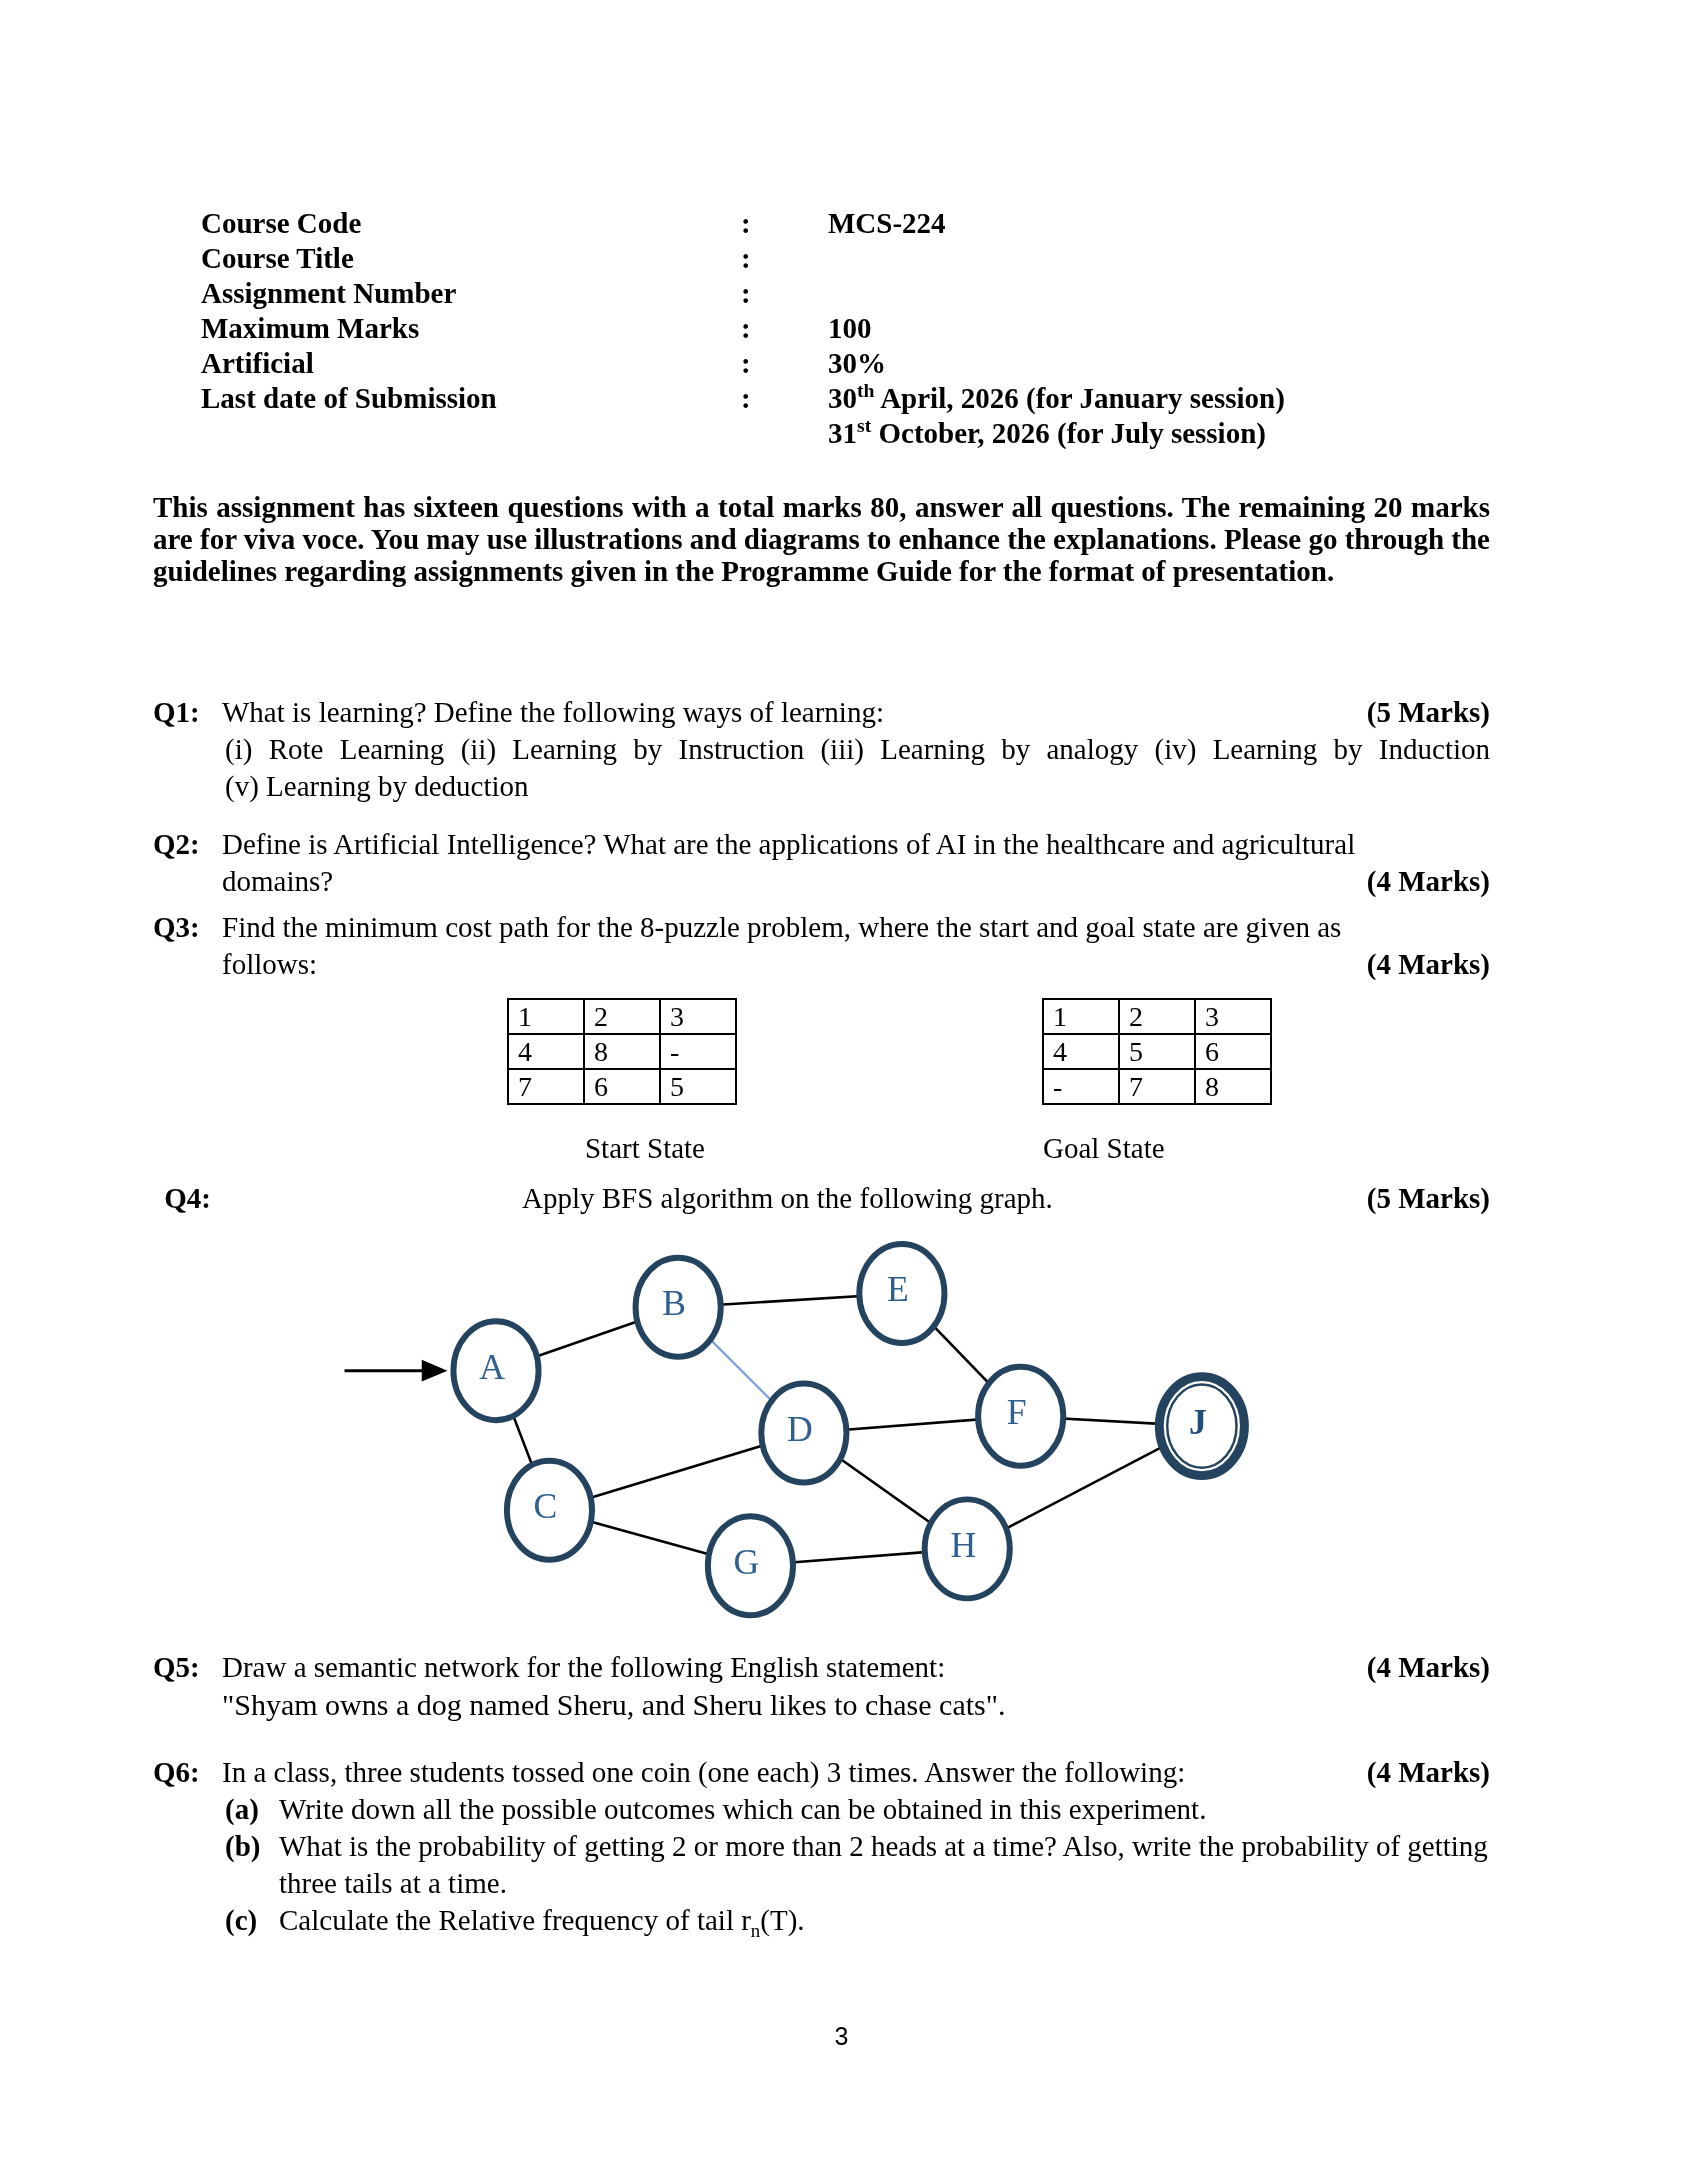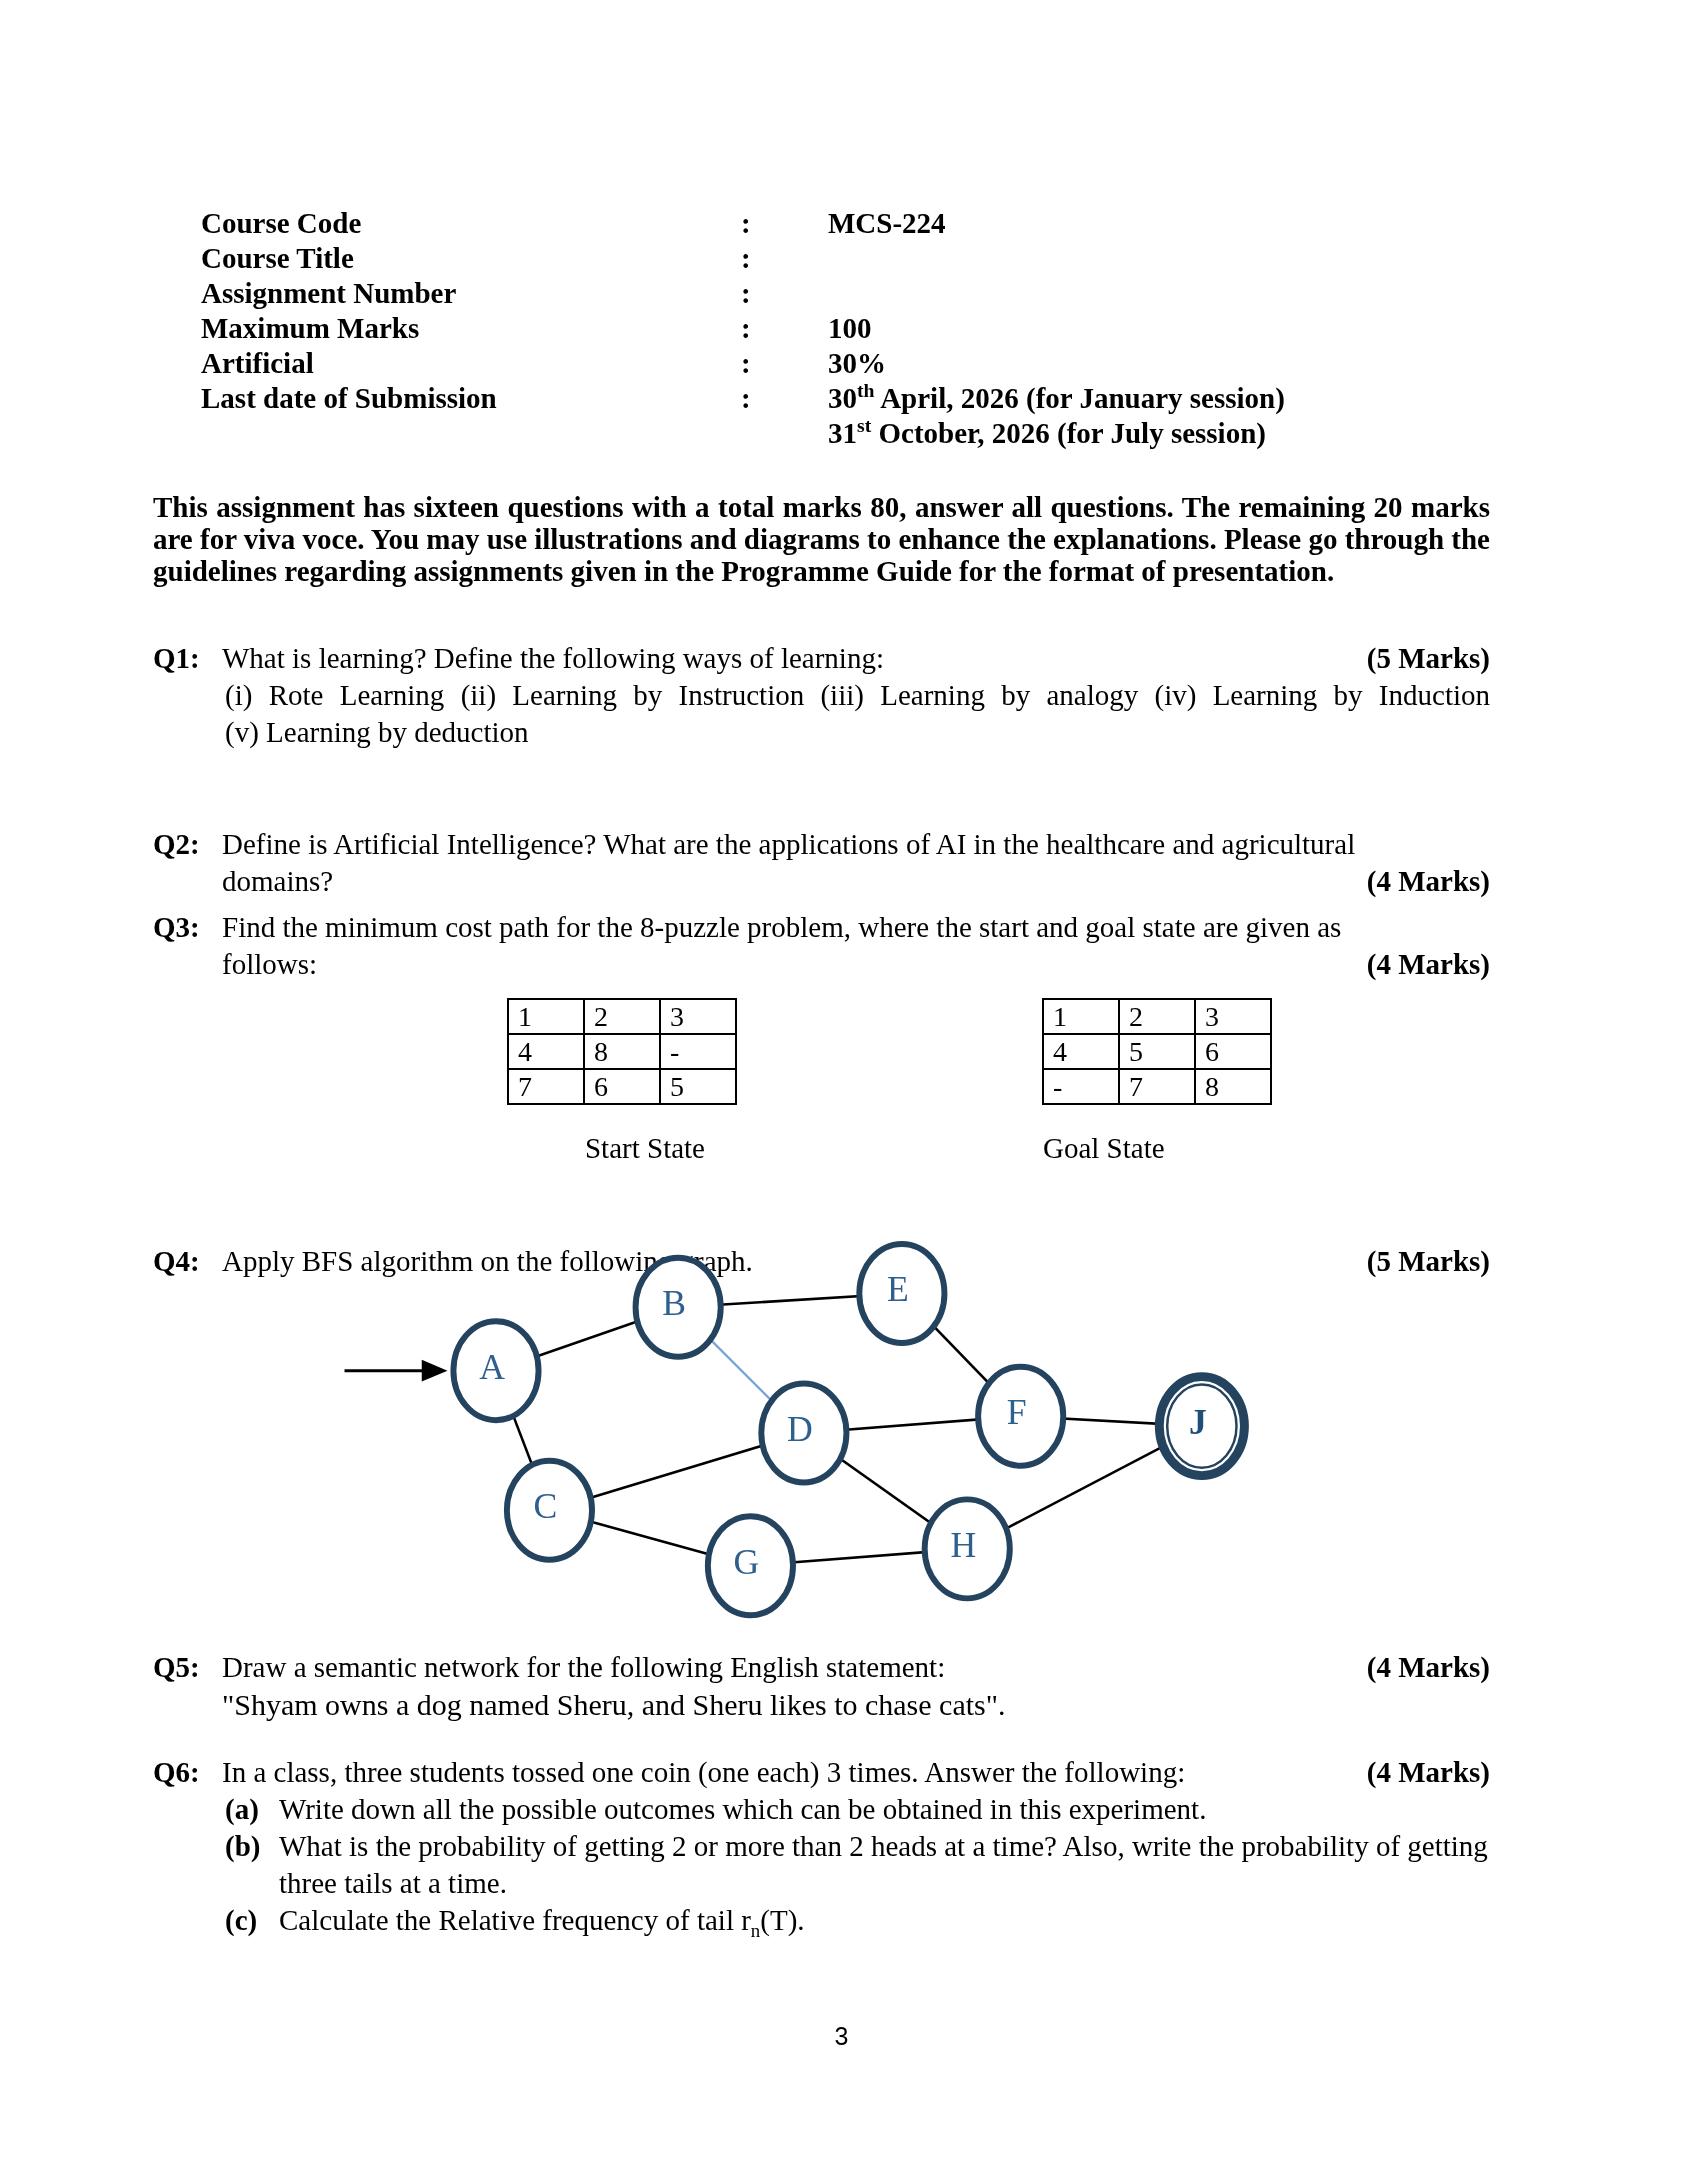--- a/index.html
+++ b/index.html
@@ -91,21 +91,21 @@
       <span class="hdr-colon">:</span>
       <span class="hdr-value">
         <span class="date-line"><span>30</span><sup>th</sup><span> April, 2026 (for January session)</span></span><br>
         <span class="date-line date-line2"><span>31</span><sup>st</sup><span> October, 2026 (for July session)</span></span>
       </span>
     </div>
   </div>
 
   <div class="intro">This assignment has sixteen questions with a total marks 80, answer all questions. The remaining 20 marks are for viva voce. You may use illustrations and diagrams to enhance the explanations. Please go through the guidelines regarding assignments given in the Programme Guide for the format of presentation.</div>
 
-  <div class="q" style="top:640px;">
+  <div class="q" style="top:694px;">
     <div class="qrow">
       <span class="qnum">Q1:</span>
       <span class="qtext">What is learning? Define the following ways of learning:</span>
       <span class="marks">(5 Marks)</span>
     </div>
     <div class="qindent justify-line">(i)  Rote Learning  (ii) Learning by Instruction  (iii) Learning by analogy  (iv) Learning by Induction</div>
     <div class="qindent">(v)  Learning by deduction</div>
   </div>
 
   <div class="q" style="top:826px;">
@@ -165,21 +165,21 @@
     </tr>
     <tr>
       <td>-</td>
       <td>7</td>
       <td>8</td>
     </tr>
   </tbody>
     </table>
   <div class="tbl-caption" style="left:1043px;top:1132px;">Goal State</div>
 
-  <div class="q" style="top:1243px;">
+  <div class="q" style="top:1180px;text-align:center;">
     <div class="qrow">
       <span class="qnum">Q4:</span>
       <span class="qtext">Apply BFS algorithm on the following graph.</span>
       <span class="marks">(5 Marks)</span>
     </div>
   </div>
 
   <svg class="graph-svg" id="bfs-graph" width="1683" height="436" viewBox="0 0 1700 440">
       <line x1="501" y1="154" x2="685" y2="90" stroke="#000000" stroke-width="2.6"></line>
       <line x1="501" y1="154" x2="555" y2="295" stroke="#000000" stroke-width="2.6"></line>

